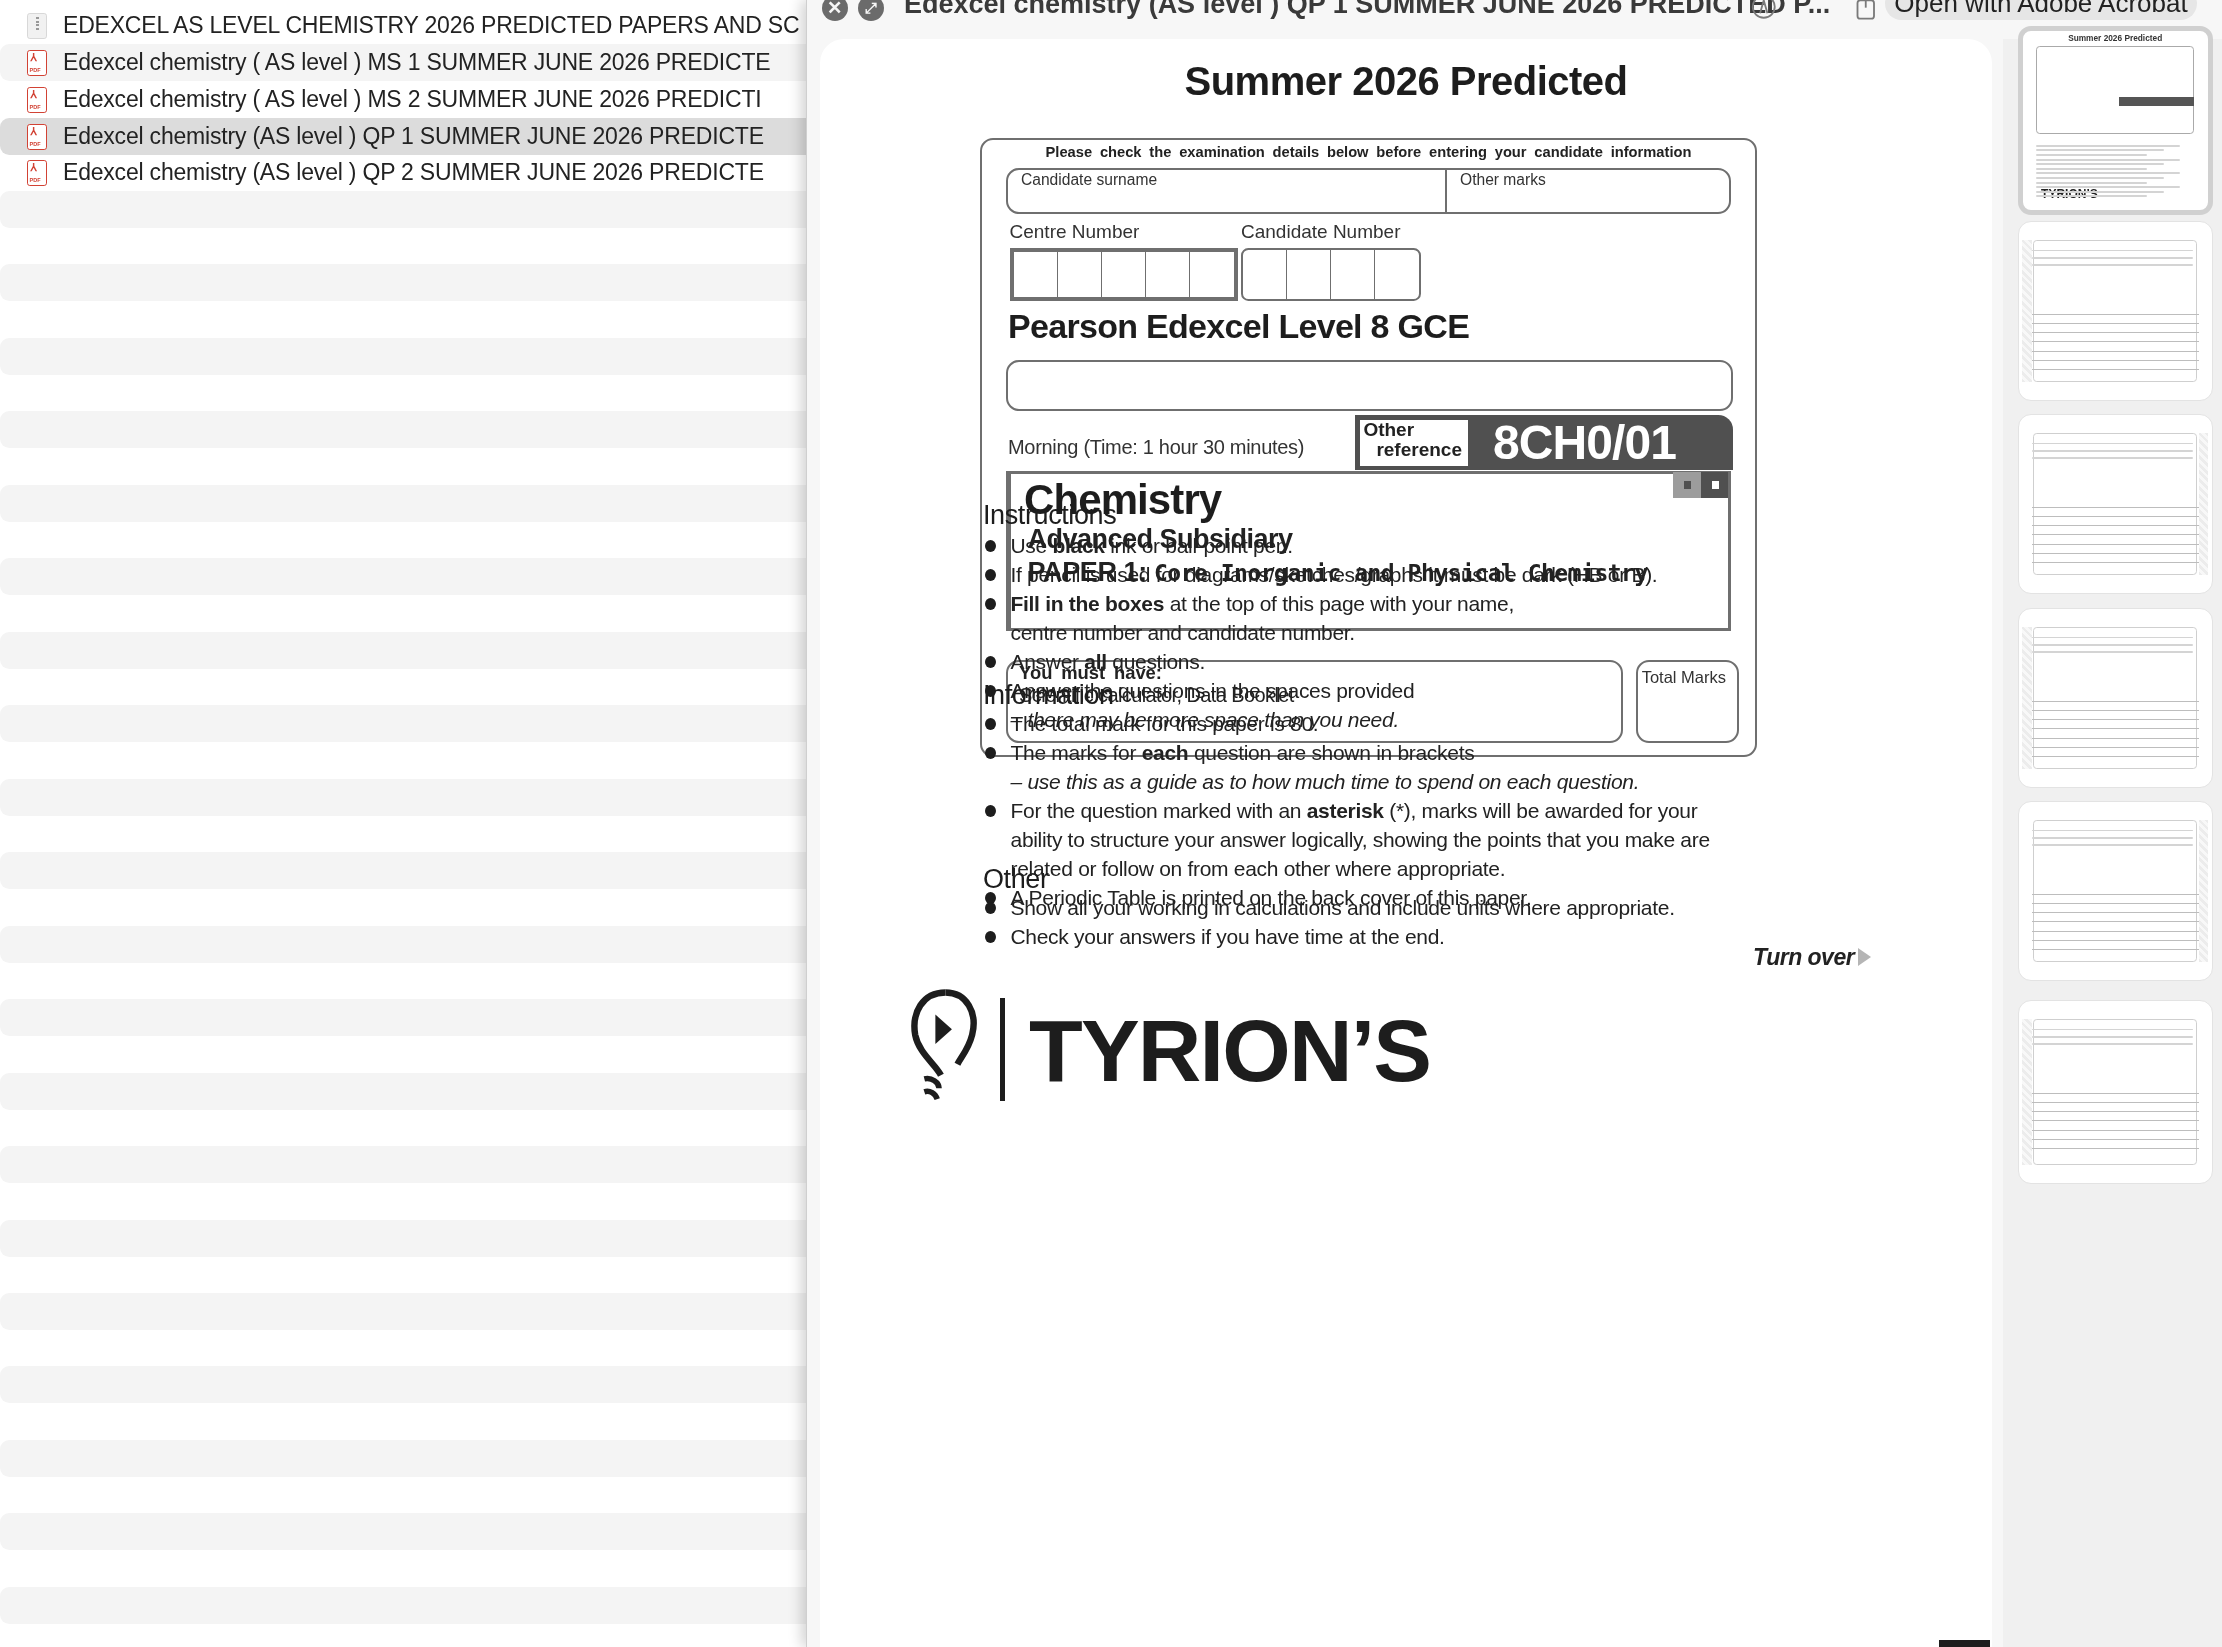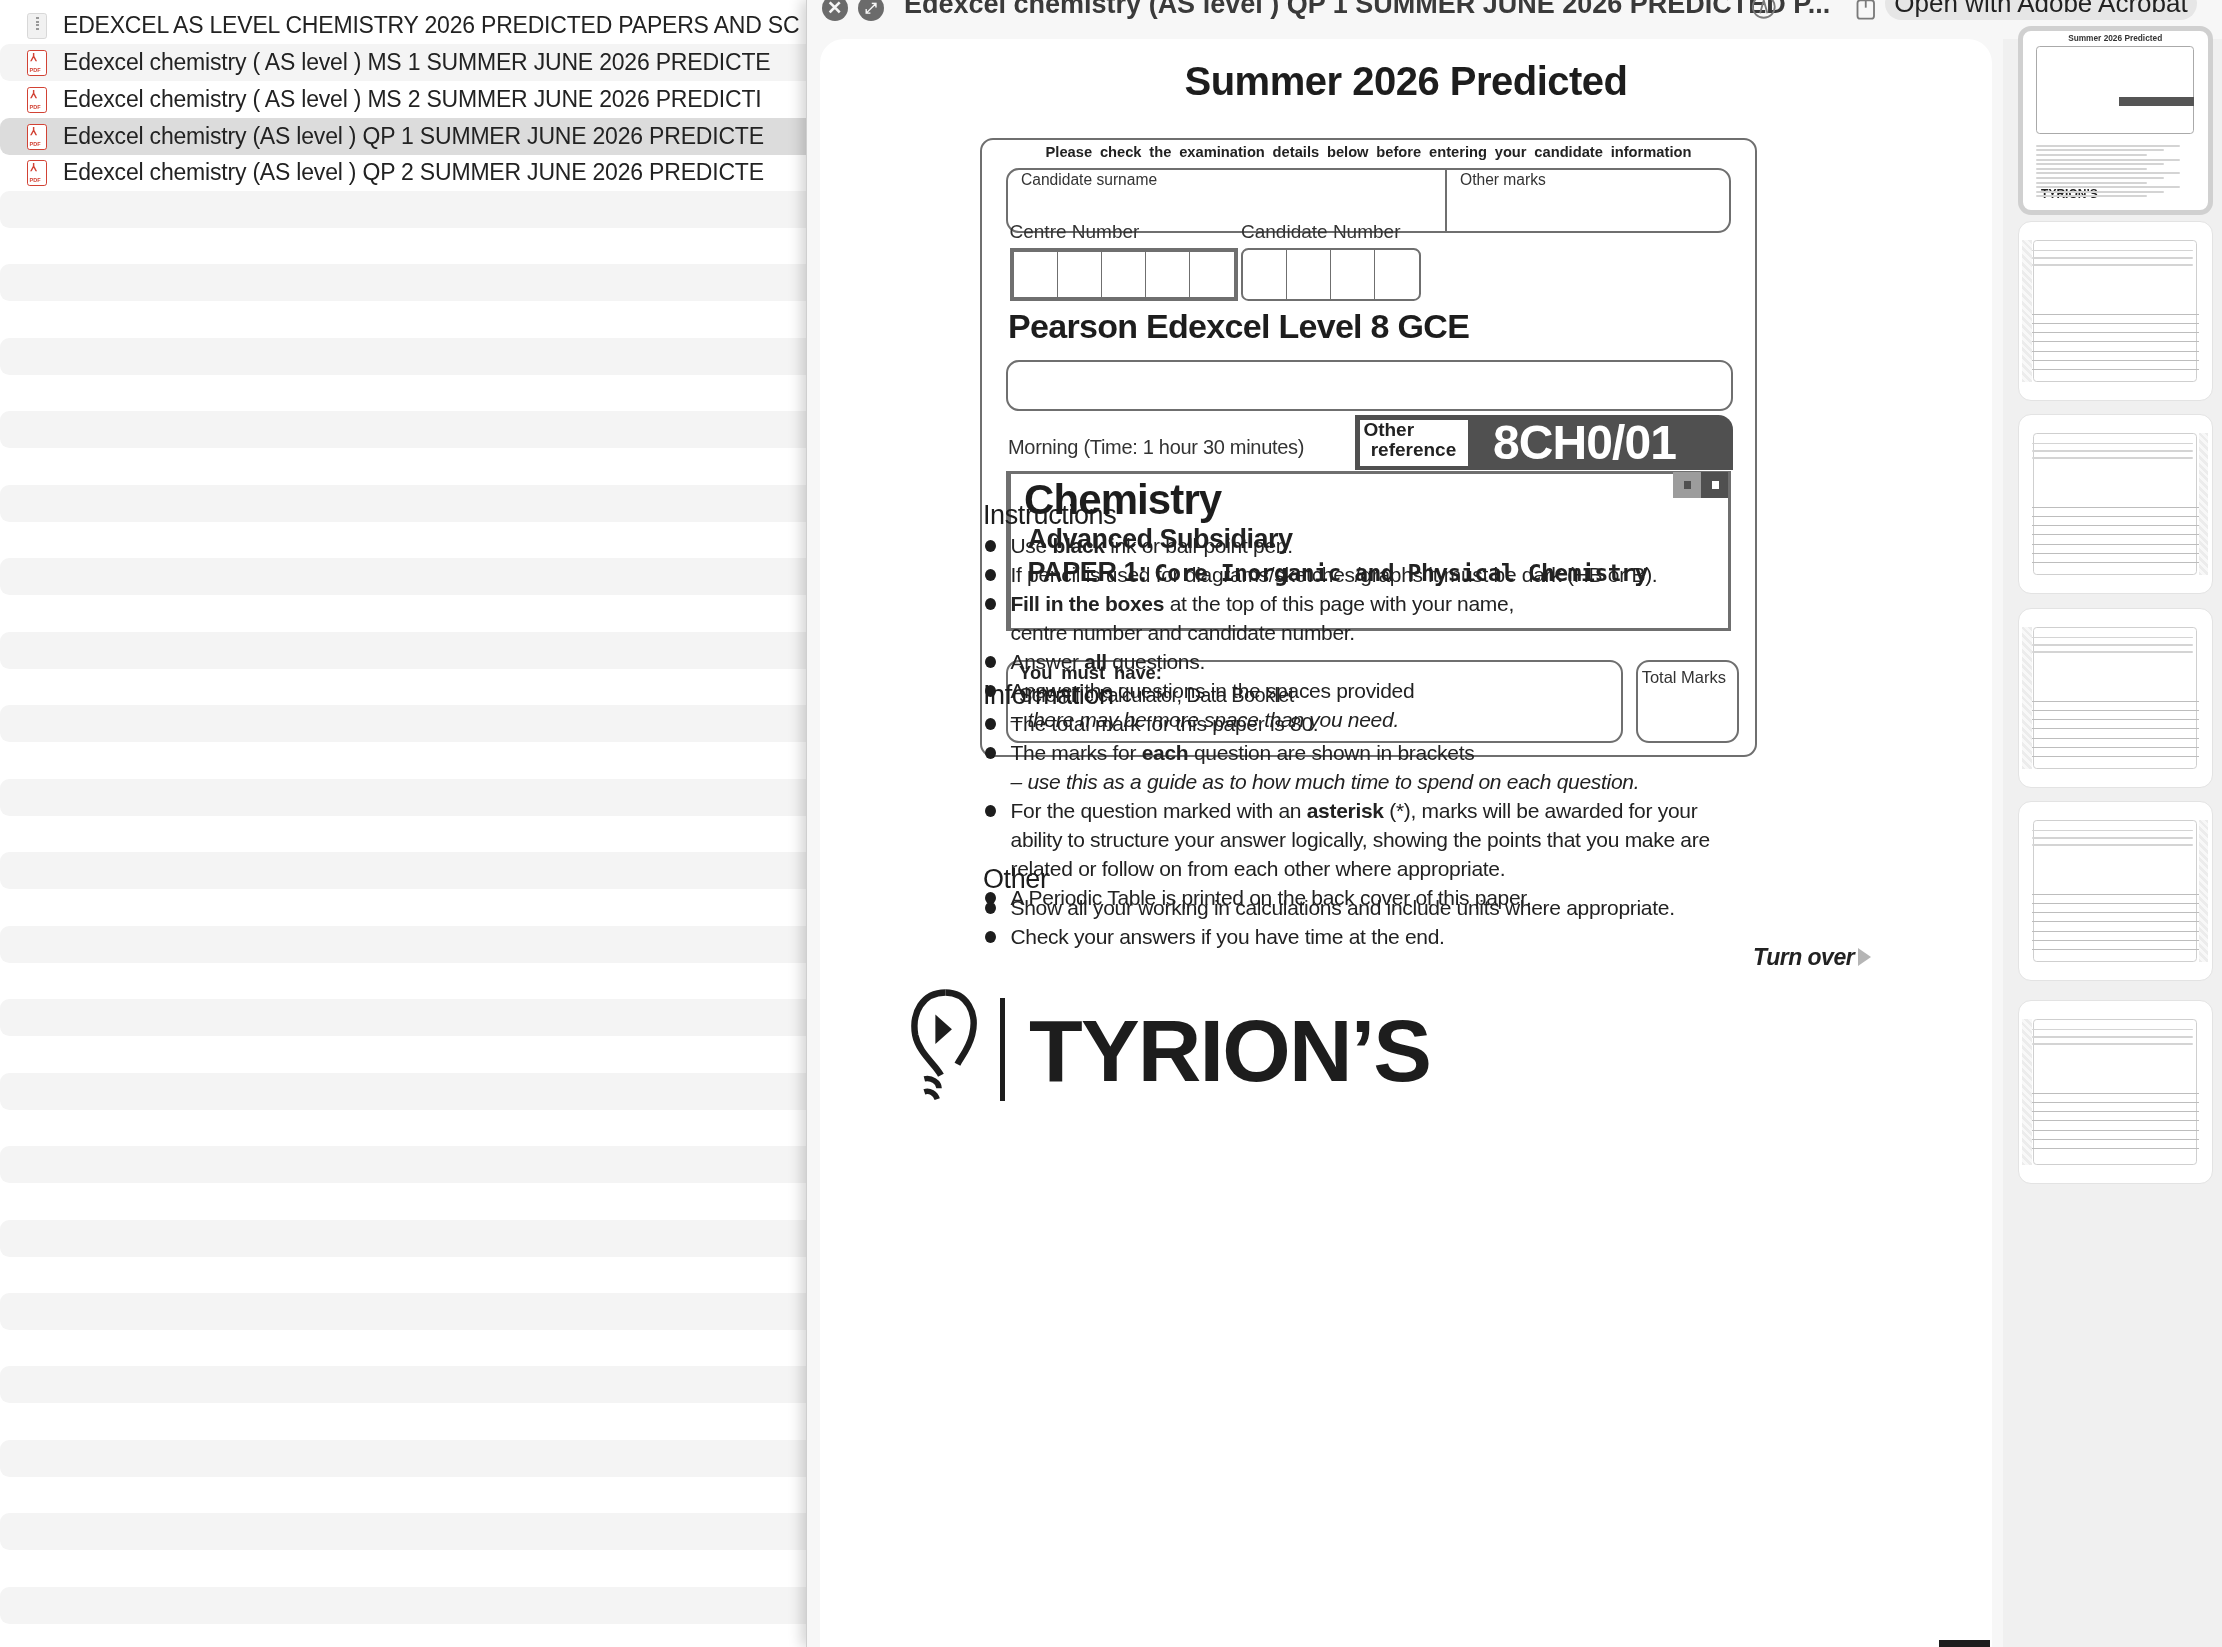--- a/index.html
+++ b/index.html
@@ -26,36 +26,36 @@
   .ql-title { position: absolute; left: 97px; top: -11px; font-size: 27px; font-weight: bold; color: #3a3a3a; white-space: nowrap; }
   .tb-icon { position: absolute; top: -7.3px; width: 27.5px; height: 27.5px; color: #7a7a7a; }
   .open-btn { position: absolute; left: 1078px; top: -13px; width: 312px; height: 33px; border-radius: 16.5px; background: #e6e6e6; font-size: 26px; color: #222; text-align: center; line-height: 33px; border: none; font-family: "Liberation Sans", sans-serif; }
 
   
   .page { position: absolute; left: 13px; top: 39px; width: 1172px; height: 1653px; background: #fff; border-radius: 24px; overflow: hidden; }
   .doc-title { position: absolute; left: 0; width: 100%; top: 20px; text-align: center; font-size: 40px; font-weight: bold; color: #1d1d1d; letter-spacing: -0.5px; }
 
   .cover { position: absolute; left: 160px; top: 99px; width: 777px; height: 619px; border: 2.8px solid #6f6f6f; border-radius: 13px; }
   .check-line { position: absolute; left: 0; top: 3.7px; width: 100%; text-align: center; font-size: 14.7px; font-weight: bold; color: #222; word-spacing: 3.7px; }
-  .name-box { position: absolute; left: 24px; top: 27.5px; width: 725px; height: 65px; border: 2.8px solid #6f6f6f; border-radius: 13px; }
+  .name-box { position: absolute; left: 24px; top: 27.5px; width: 725px; height: 46px; border: 2.8px solid #6f6f6f; border-radius: 13px; }
   .name-box .divider { position: absolute; left: 437px; top: 0; width: 1.8px; height: 100%; background: #6f6f6f; }
   .small-lbl { position: absolute; font-size: 15.6px; color: #333; }
   .num-lbl { position: absolute; font-size: 19px; color: #333; }
   .digit-row { position: absolute; top: 108px; height: 53px; display: flex; }
   .digit-row.centre { left: 27.5px; border: 4.6px solid #6f6f6f; }
   .digit-row.cand { left: 259px; border: 2.8px solid #6f6f6f; border-radius: 7.3px; }
   .digit-row .d { width: 44px; height: 100%; border-right: 1.8px solid #6f6f6f; }
   .digit-row .d:last-child { border-right: none; }
   .pearson { position: absolute; left: 26px; top: 167px; font-size: 34px; font-weight: bold; color: #1d1d1d; letter-spacing: -0.7px; }
   .blank-box { position: absolute; left: 24px; top: 220px; width: 727px; height: 51px; border: 2.8px solid #6f6f6f; border-radius: 13px; }
   .session { position: absolute; left: 26px; top: 296px; font-size: 20px; color: #333; letter-spacing: -0.3px; }
   .ref-tab { position: absolute; left: 373px; top: 275px; width: 378px; height: 55px; background: #505050; border-radius: 0 14.7px 0 0; }
   .ref-lbl { position: absolute; left: 3.7px; top: 3.7px; width: 110px; height: 48px; background: #fff; border: 1.8px solid #505050; font-size: 19px; font-weight: bold; color: #222; line-height: 20px; padding-left: 3.7px; }
   .ref-lbl span { display: block; }
-  .ref-lbl span + span { padding-left: 7.3px; }
+  .ref-lbl span + span { padding-left: 7.3px; text-align: center; }
   .ref-code { position: absolute; left: 138px; top: 0; font-size: 48px; font-weight: bold; color: #fff; line-height: 55px; letter-spacing: -0.9px; }
   .subject-box { position: absolute; left: 24px; top: 331px; width: 725px; height: 160px; border: 3.7px solid #6f6f6f; border-left-width: 5.5px; }
   .subject-box .sq1 { position: absolute; right: 27.5px; top: -1.8px; width: 27.5px; height: 26px; background: #9c9c9c; }
   .subject-box .sq1::after { content: ""; position: absolute; left: 11px; top: 9.2px; width: 7.3px; height: 7.3px; background: #505050; }
   .subject-box .sq2 { position: absolute; right: 0; top: -1.8px; width: 27.5px; height: 26px; background: #505050; }
   .subject-box .sq2::after { content: ""; position: absolute; left: 11px; top: 9.2px; width: 7.3px; height: 7.3px; background: #fff; }
   .subj { position: absolute; left: 13px; top: 1.8px; font-size: 42px; font-weight: bold; color: #1d1d1d; letter-spacing: -0.9px; }
   .subj-level { position: absolute; left: 16.5px; top: 50px; font-size: 27px; font-weight: bold; color: #222; letter-spacing: -0.5px; }
   .subj-paper { position: absolute; left: 16.5px; top: 83px; font-size: 27px; color: #222; letter-spacing: -0.4px; }
   .subj-paper b { font-weight: bold; }

